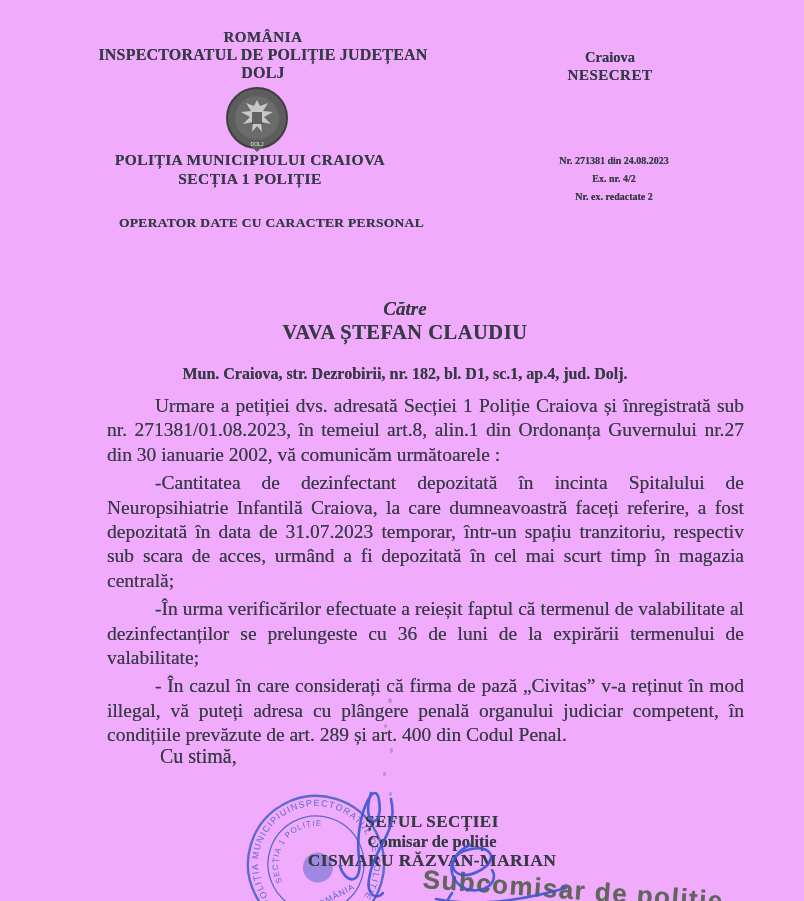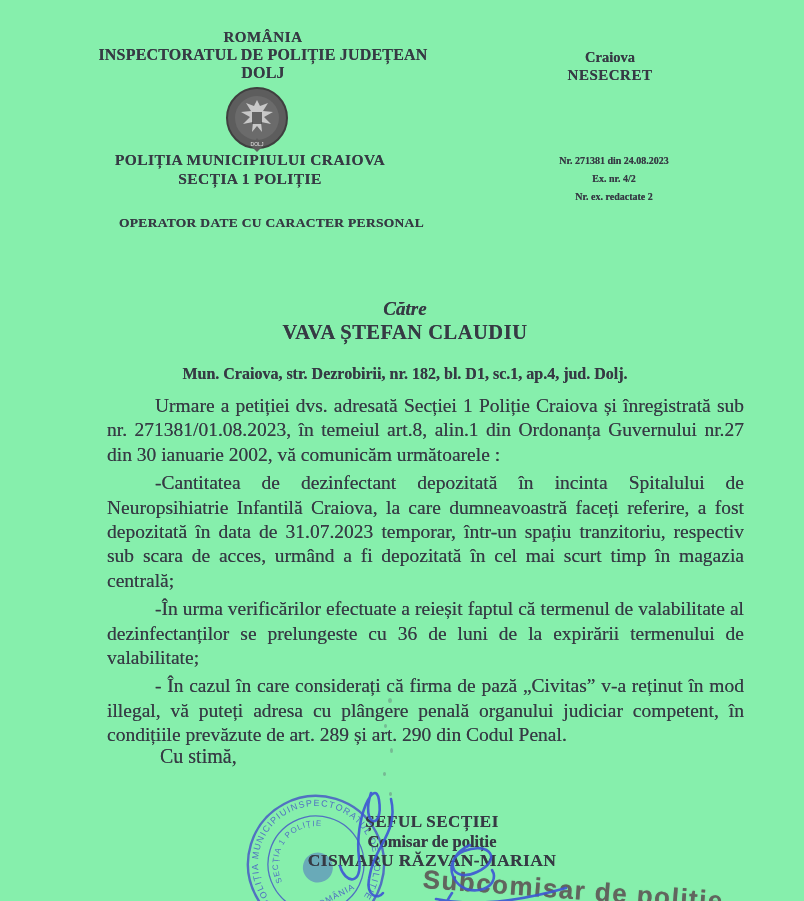--- a/index.html
+++ b/index.html
@@ -1,19 +1,19 @@
 <!DOCTYPE html>
 <html><head>
 <meta charset="utf-8">
 <style>
   html,body{margin:0;padding:0;background:#ffffff;}
   .page{
     position:relative;
     width:804px;height:901px;
-    background:#86efac;
+    background:#f0abfc;
     overflow:hidden;
     font-family:"Liberation Serif", serif;
     color:#363a44;
   }
   .abs{position:absolute;}
   .ctr{text-align:center;}
   .bold{font-weight:bold;}
   .soft{text-shadow:0 0 0.6px rgba(54,58,68,.75);}
 
   
@@ -112,21 +112,21 @@
   <div class="abs ctr recipient soft">
     <div class="to-label">Către</div>
     <div class="to-name">VAVA ȘTEFAN CLAUDIU</div>
     <div class="to-address">Mun. Craiova, str. Dezrobirii, nr. 182, bl. D1, sc.1, ap.4, jud. Dolj.</div>
   </div>
 
   <div class="abs letter-body soft">
     <p>Urmare a petiției dvs. adresată Secției 1 Poliție Craiova și înregistrată sub nr. 271381/01.08.2023, în temeiul art.8, alin.1 din Ordonanța Guvernului nr.27 din 30 ianuarie 2002, vă comunicăm următoarele :</p>
     <p>-Cantitatea de dezinfectant depozitată în incinta Spitalului de Neuropsihiatrie Infantilă Craiova, la care dumneavoastră faceți referire, a fost depozitată în data de 31.07.2023 temporar, într-un spațiu tranzitoriu, respectiv sub scara de acces, urmând a fi depozitată în cel mai scurt timp în magazia centrală;</p>
     <p>-În urma verificărilor efectuate a reieșit faptul că termenul de valabilitate al dezinfectanților se prelungeste cu 36 de luni de la expirării termenului de valabilitate;</p>
-    <p>- În cazul în care considerați că firma de pază „Civitas” v-a reținut în mod illegal, vă puteți adresa cu plângere penală organului judiciar competent, în condițiile prevăzute de art. 289 și art. 290 din Codul Penal.</p>
+    <p>- În cazul în care considerați că firma de pază „Civitas” v-a reținut în mod illegal, vă puteți adresa cu plângere penală organului judiciar competent, în condițiile prevăzute de art. 289 și art. 400 din Codul Penal.</p>
   </div>
 
   <div class="abs closing soft">Cu stimă,</div>
 
   <svg class="abs stamp" width="156" height="156" viewBox="0 0 156 156">
     <g transform="rotate(-28 78 78)" fill="none" stroke="#4a60c4">
       <circle cx="78" cy="78" r="68" stroke-width="2.4"></circle>
       <circle cx="78" cy="78" r="48" stroke-width="1.3"></circle>
       <path id="stampring" d="M78 20 a58 58 0 1 1 -0.01 0" stroke="none"></path>
       <text font-family="Liberation Sans, sans-serif" font-size="9" letter-spacing="1.2" fill="#4a60c4" stroke="none">

